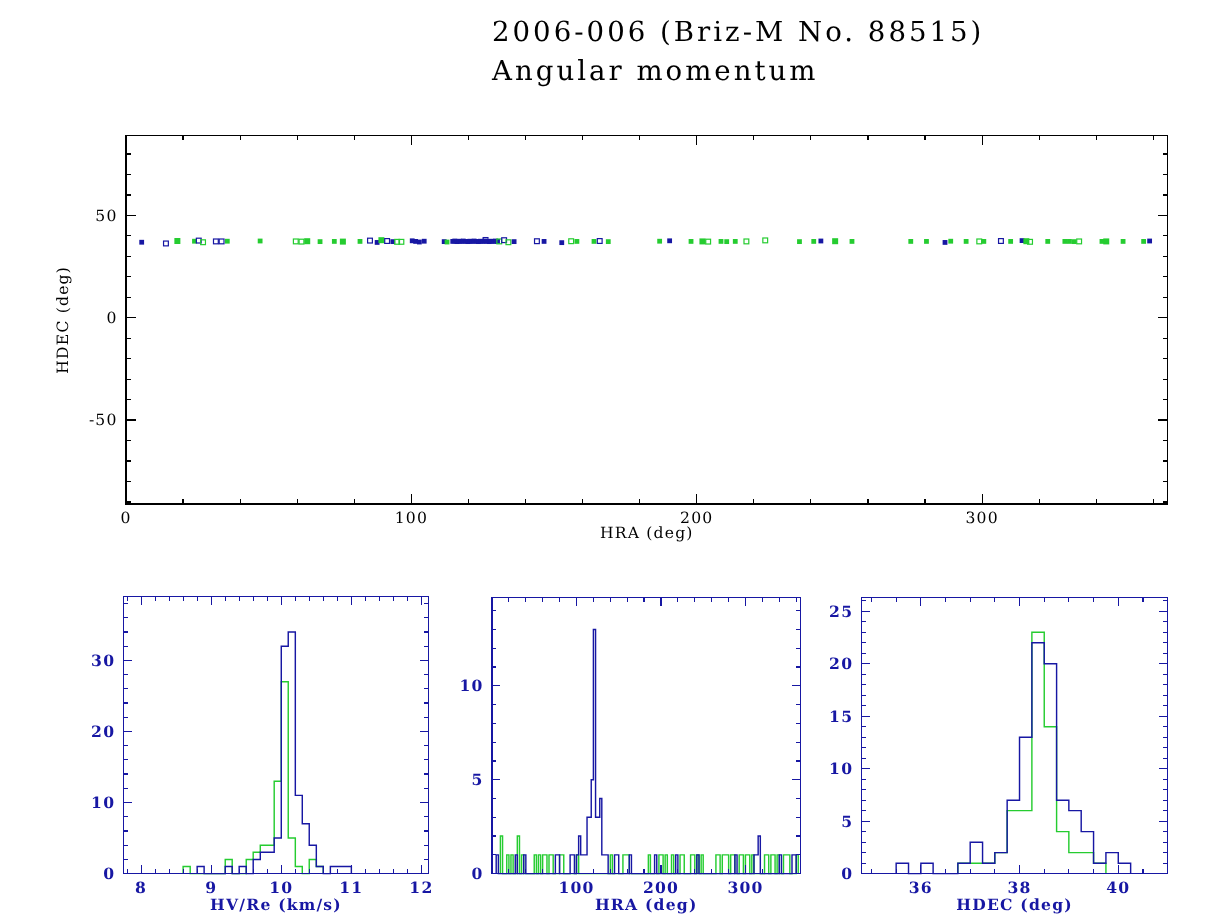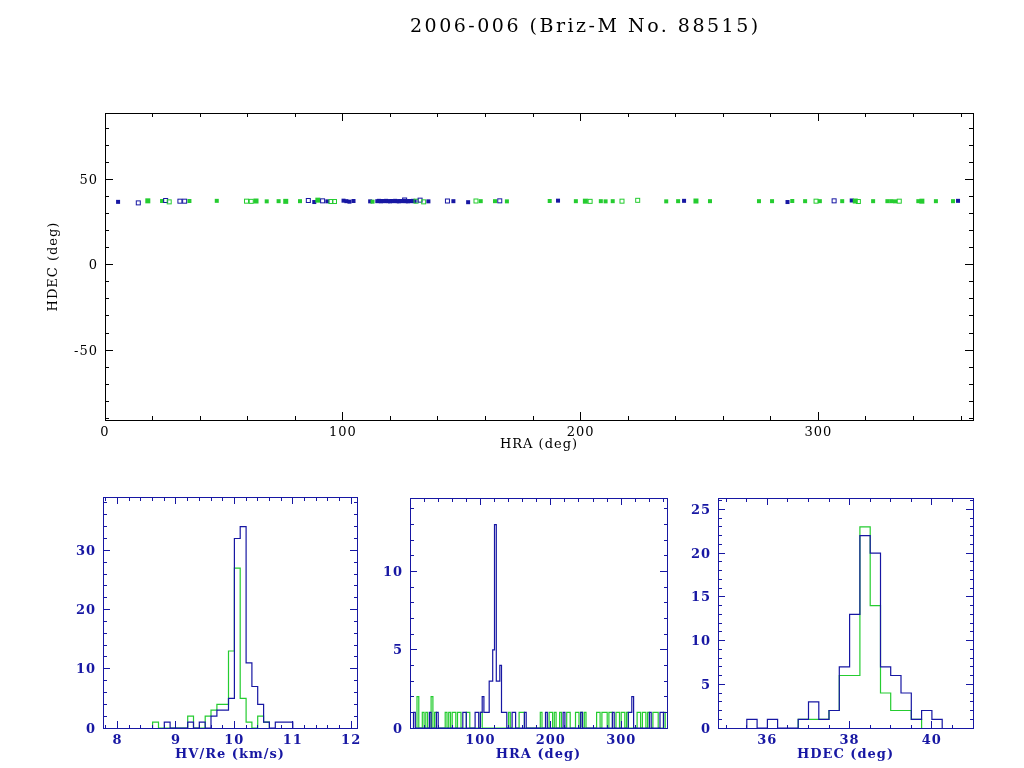--- a/index.html
+++ b/index.html
@@ -7,34 +7,35 @@
     position:relative;
     width:1024px;height:768px;
     background:#ffffff;
     font-family:"DejaVu Serif", serif;
     overflow:hidden;
   }
   .fig-title{
     position:absolute;
     left:410px;
     color:#000000;
-    font-size:19px;
+    font-size:23px;
     letter-spacing:2.5px;
     white-space:nowrap;
   }
   .fig-title.l1{top:14px;}
   .fig-title.l2{top:47px;}
   svg{position:absolute;left:0;top:0;}
   text{font-family:"DejaVu Serif", serif;}
 </style>
 </head>
 <body>
 
 <div class="page">
   <div class="fig-title l1">2006-006 (Briz-M No. 88515)</div>
+  <div class="fig-title l2">Angular momentum</div>
   <svg id="plots" width="1024" height="768" viewBox="0 0 1024 768">
       <g>
         <g>
           <rect x="116.07945205479452" y="199.85944444444442" width="4" height="4" fill="#1717a3"></rect>
           <rect x="136.2931506849315" y="200.8827777777778" width="4" height="4" fill="none" stroke="#1717a3" stroke-width="1"></rect>
           <rect x="145.30547945205478" y="198.3361111111111" width="5" height="5" fill="#25cc30"></rect>
           <rect x="160.07397260273973" y="199.00666666666666" width="4" height="4" fill="#25cc30"></rect>
           <rect x="163.64109589041095" y="198.495" width="4" height="4" fill="none" stroke="#1717a3" stroke-width="1"></rect>
           <rect x="167.20821917808217" y="199.85944444444442" width="4" height="4" fill="none" stroke="#25cc30" stroke-width="1"></rect>
           <rect x="177.9095890410959" y="199.1772222222222" width="4" height="4" fill="none" stroke="#1717a3" stroke-width="1"></rect>

